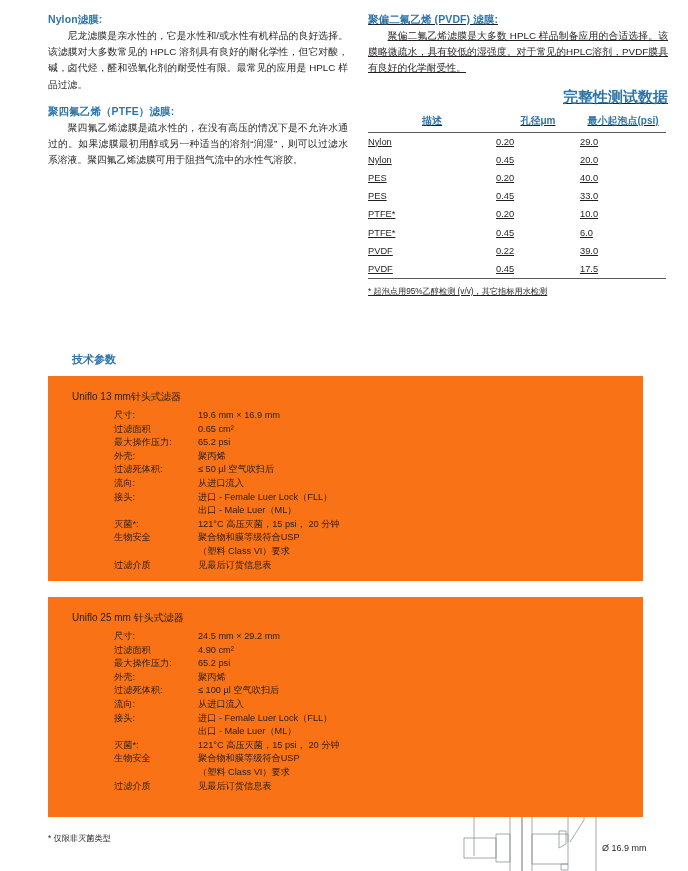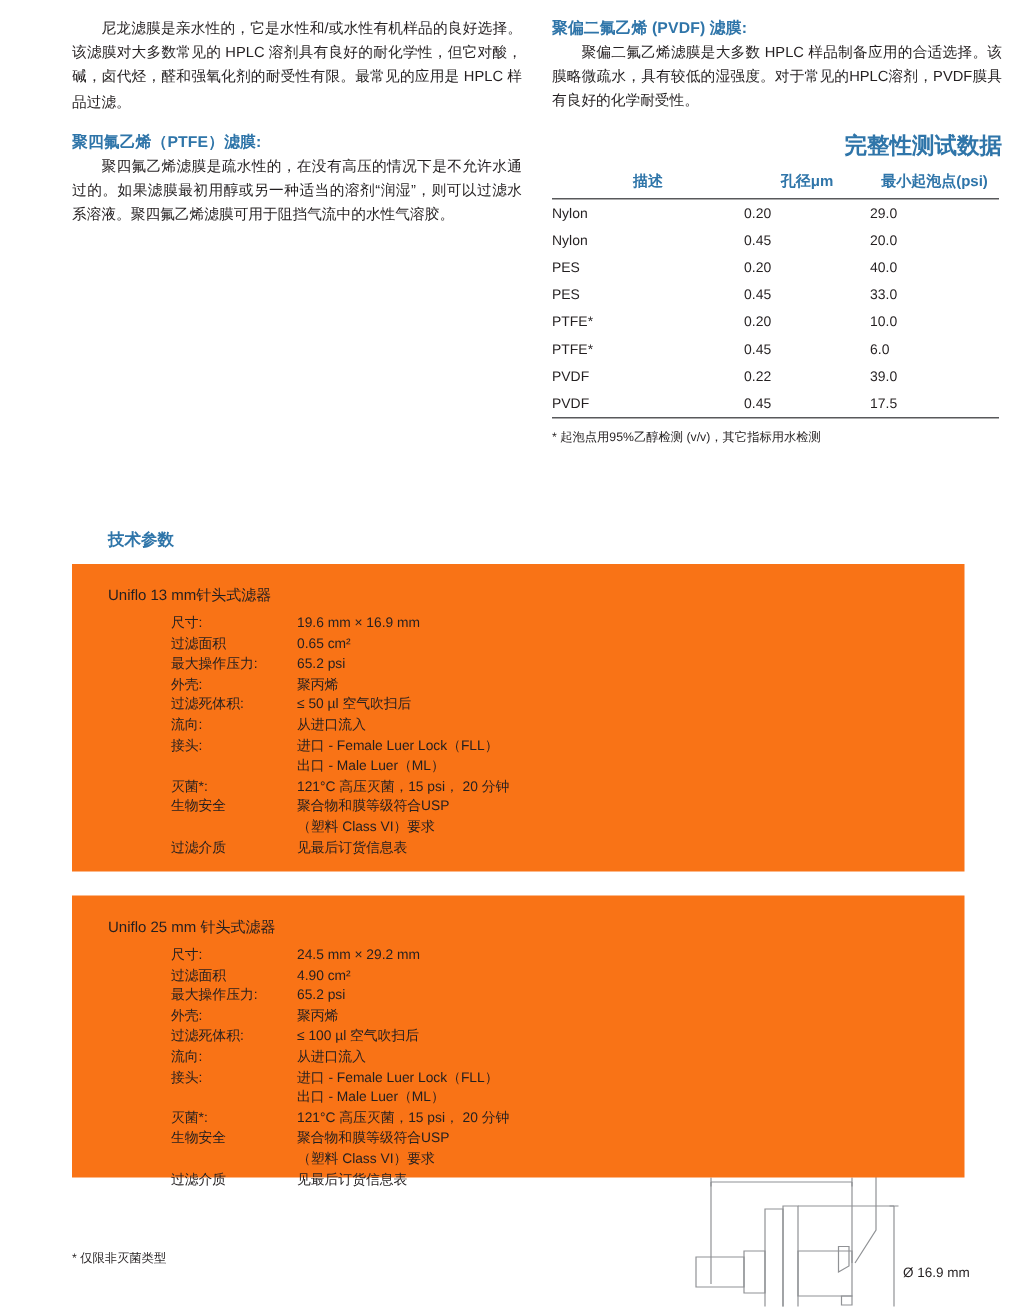--- a/index.html
+++ b/index.html
@@ -27,21 +27,21 @@
   
   .top-cols {
     position: absolute;
     top: 12px;
     left: 0;
     width: 688px;
     display: flex;
     gap: 16px;
   }
   .col-left  { width: 300px; margin-left: 48px; }
-  .col-right { width: 300px; margin-left: 4px; }
+  .col-right { width: 300px; margin-left: 4px; text-decoration: underline; }
 
   .sec-head {
     color: #2f75a9;
     font-size: 10.5px;
     font-weight: bold;
     line-height: 15px;
     margin: 0 0 1px 0;
     letter-spacing: 0.1px;
   }
   .sec-body {
@@ -106,21 +106,21 @@
     margin-left: 24px;
   }
   .panel {
     position: absolute;
     left: 48px;
     width: 595px;
     background: #f97316;
     box-sizing: border-box;
   }
   #panel13 { top: 376px;  height: 205px; }
-  #panel25 { top: 597px;  height: 188px; }
+  #panel25 { top: 597px;  height: 220px; }
 
   .panel-title {
     position: absolute;
     left: 24px;
     top: 14px;
     font-size: 10px;
     color: #231f20;
     white-space: nowrap;
   }
   .spec-list {
@@ -167,20 +167,21 @@
 </head>
 <body>
 
 <div class="page">
 
   <div class="top-cols">
 
     <div class="col-left">
 
       <div>
+        <div class="sec-head">Nylon滤膜:</div>
         <p class="sec-body">尼龙滤膜是亲水性的，它是水性和/或水性有机样品的良好选择。该滤膜对大多数常见的 HPLC 溶剂具有良好的耐化学性，但它对酸，碱，卤代烃，醛和强氧化剂的耐受性有限。最常见的应用是 HPLC 样品过滤。</p>
       </div>
 
 
       <div>
         <div class="sec-head">聚四氟乙烯（PTFE）滤膜:</div>
         <p class="sec-body">聚四氟乙烯滤膜是疏水性的，在没有高压的情况下是不允许水通过的。如果滤膜最初用醇或另一种适当的溶剂“润湿”，则可以过滤水系溶液。聚四氟乙烯滤膜可用于阻挡气流中的水性气溶胶。</p>
       </div>
 
     </div>

